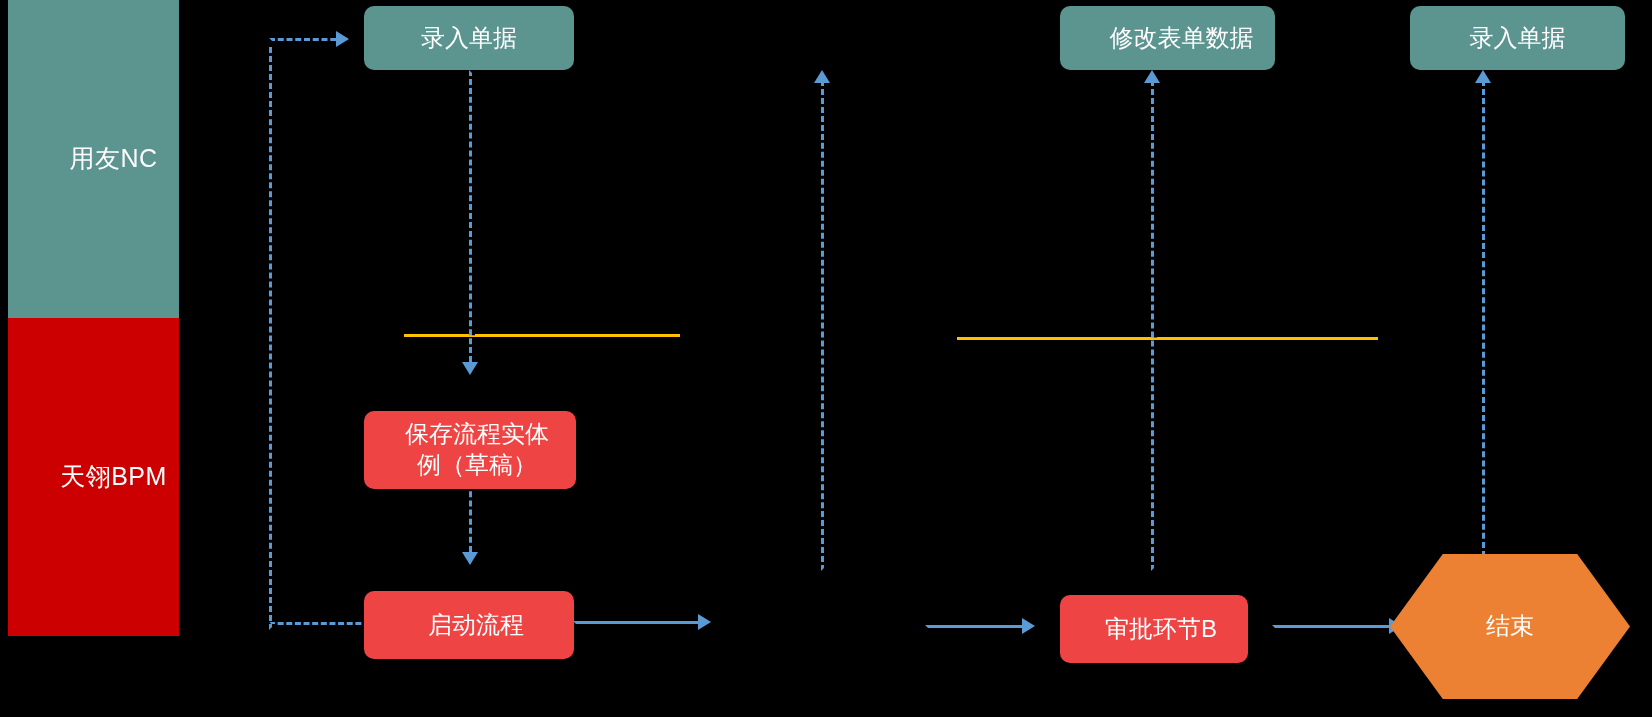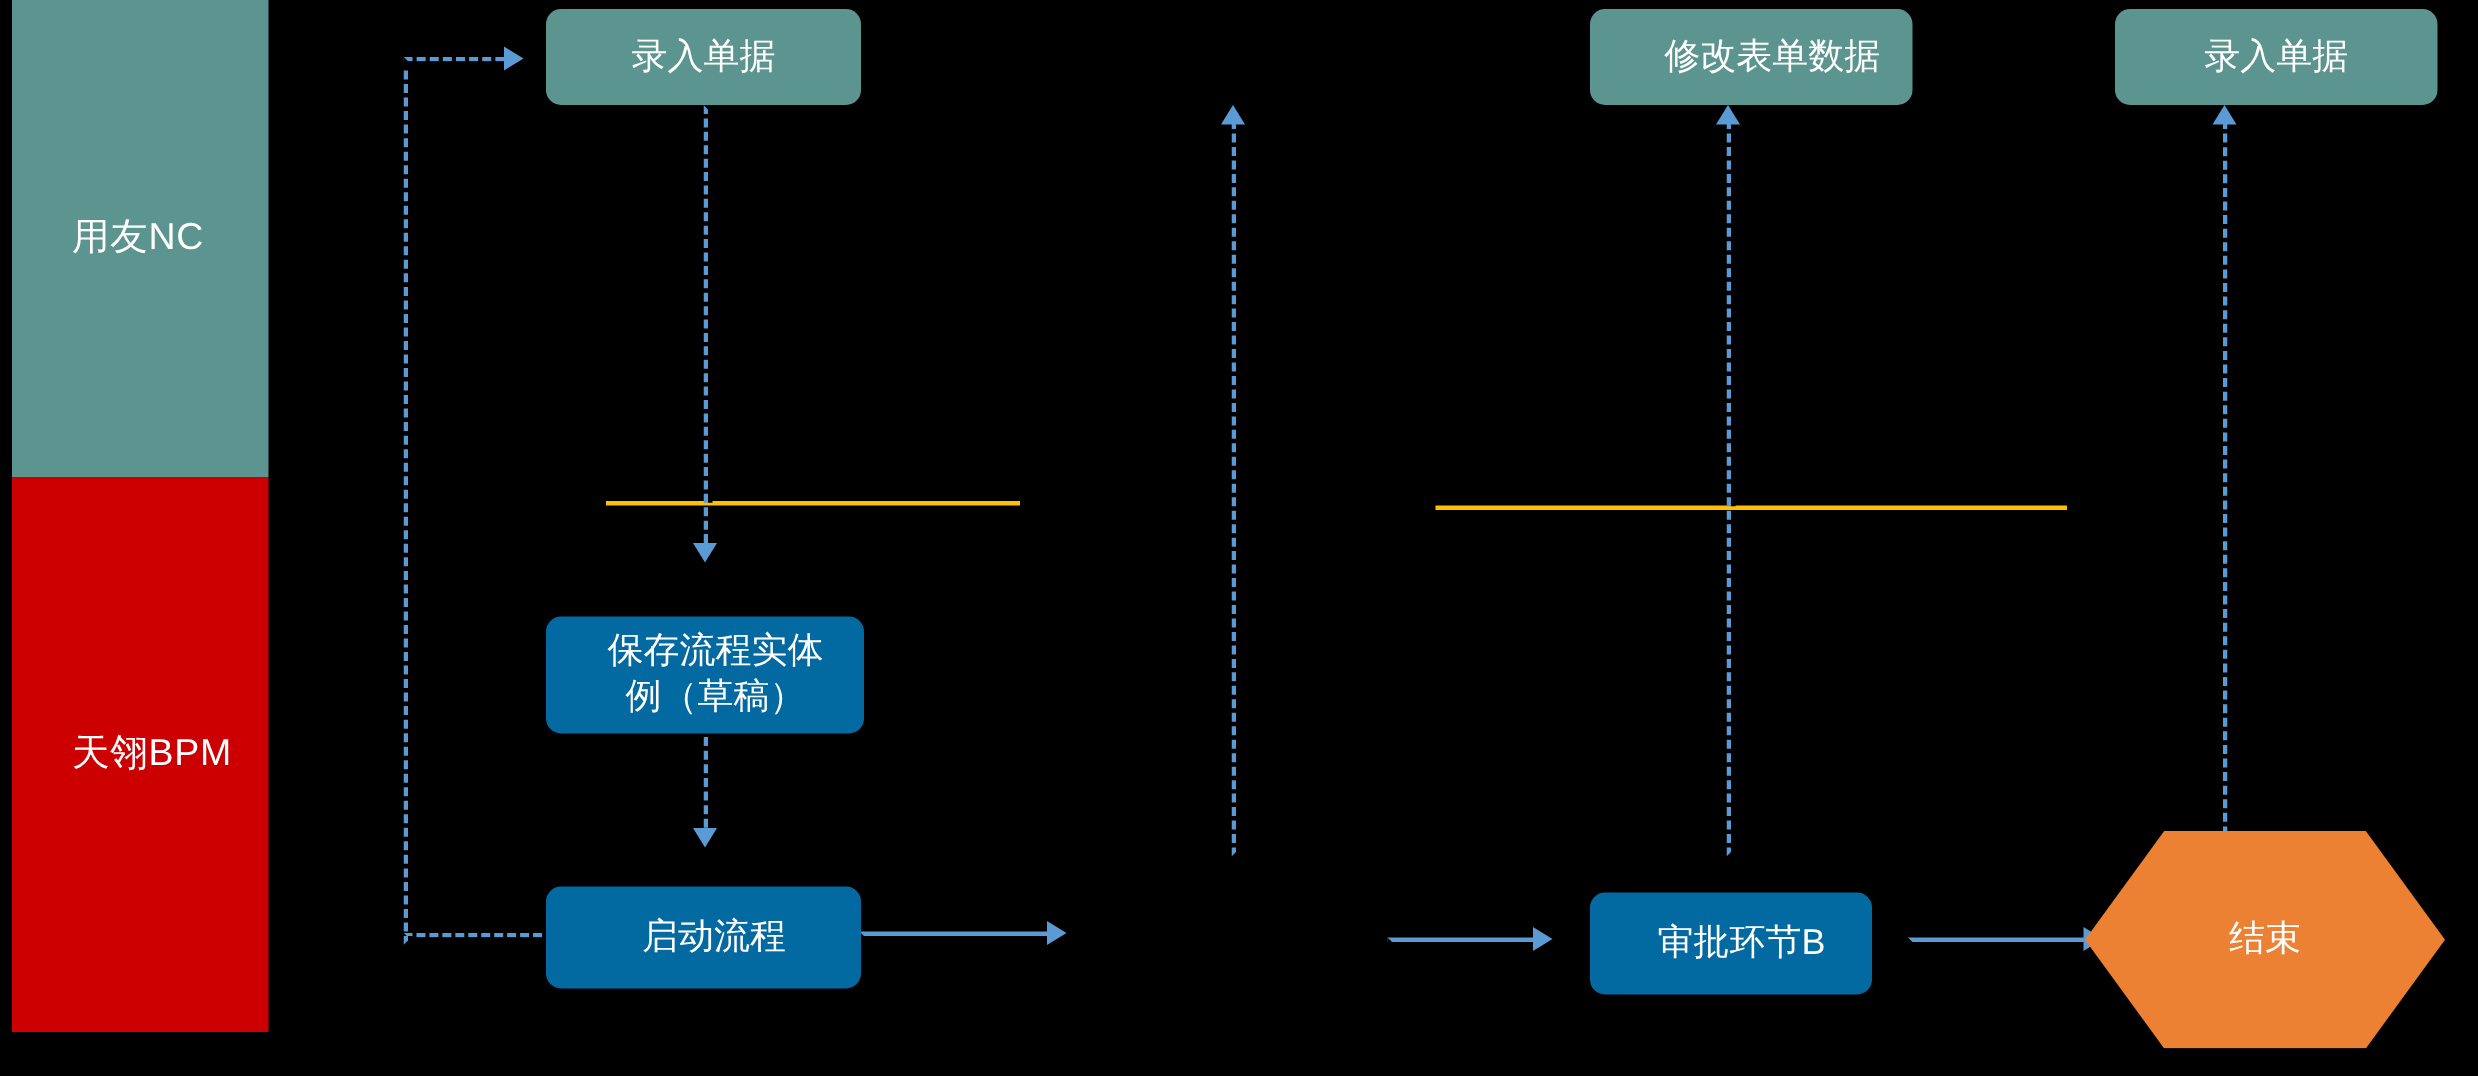--- a/index.html
+++ b/index.html
@@ -16,39 +16,40 @@
     font-family: "Liberation Sans", "DejaVu Sans", sans-serif;
   }
 
   
   .lane {
     position: absolute;
     left: 8px;
     width: 171px;
     display: flex;
     align-items: center;
+    justify-content: center;
     box-sizing: border-box;
     padding-left: 40px;
   }
   .lane-label {
     color: #ffffff;
     font-size: 25px;
     letter-spacing: 0.5px;
     text-align: center;
     line-height: 1.25;
     white-space: nowrap;
   }
   #lane-top {
     top: 0px;
     height: 318px;
     background: #5c9490;
   }
   #lane-bottom {
     top: 318px;
-    height: 370px;
+    height: 318px;
     background: #cc0000;
   }
 
   
   .node {
     position: absolute;
     display: flex;
     align-items: center;
     justify-content: center;
     box-sizing: border-box;
@@ -57,21 +58,21 @@
     line-height: 1.28;
     border-radius: 10px;
     padding: 2px 6px;
   }
   .node .node-label {
     display: block;
     width: 100%;
     white-space: pre-line;
   }
   .node.green { background: #5c9490; font-size: 24px; }
-  .node.orange { background: #0369a1; font-size: 24px; padding-left: 20px; }
+  .node.orange { background: #ef4444; font-size: 24px; padding-left: 20px; }
 
   .node.hex {
     background: #ed8133;
     border-radius: 0;
     font-size: 24px;
     clip-path: polygon(22% 0%, 78% 0%, 100% 50%, 78% 100%, 22% 100%, 0% 50%);
   }
 
   
   .vline, .hline {

